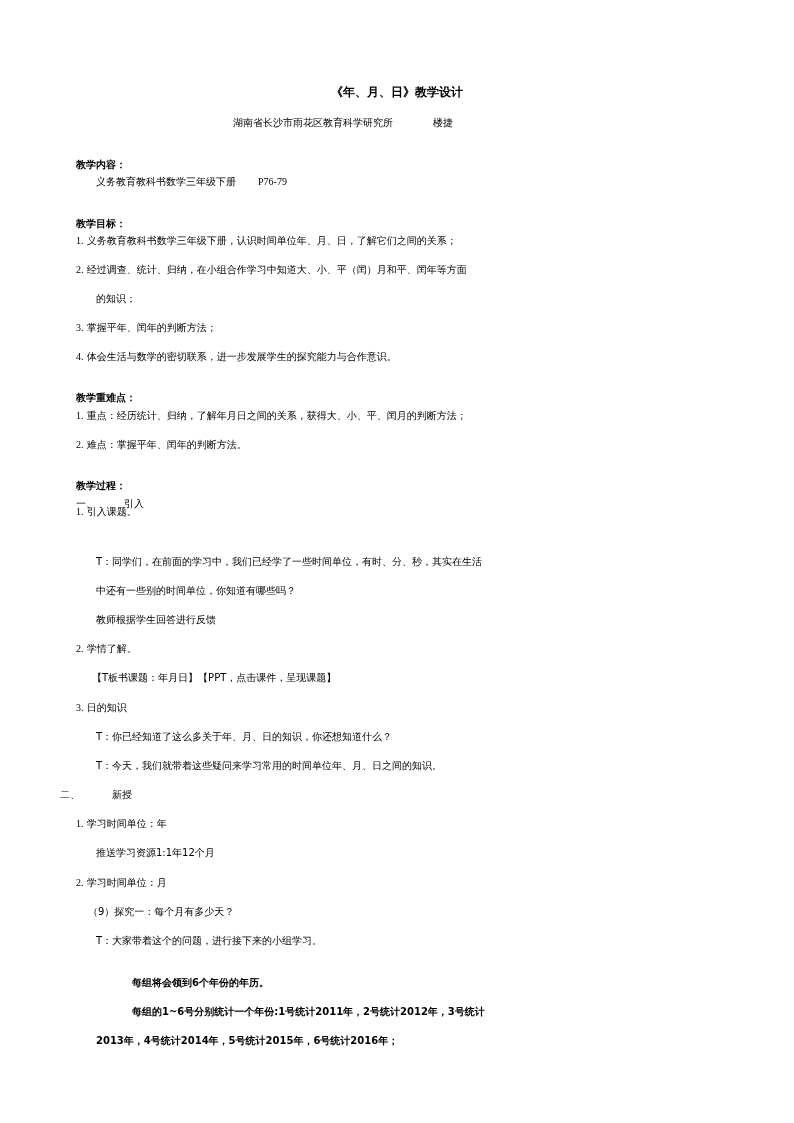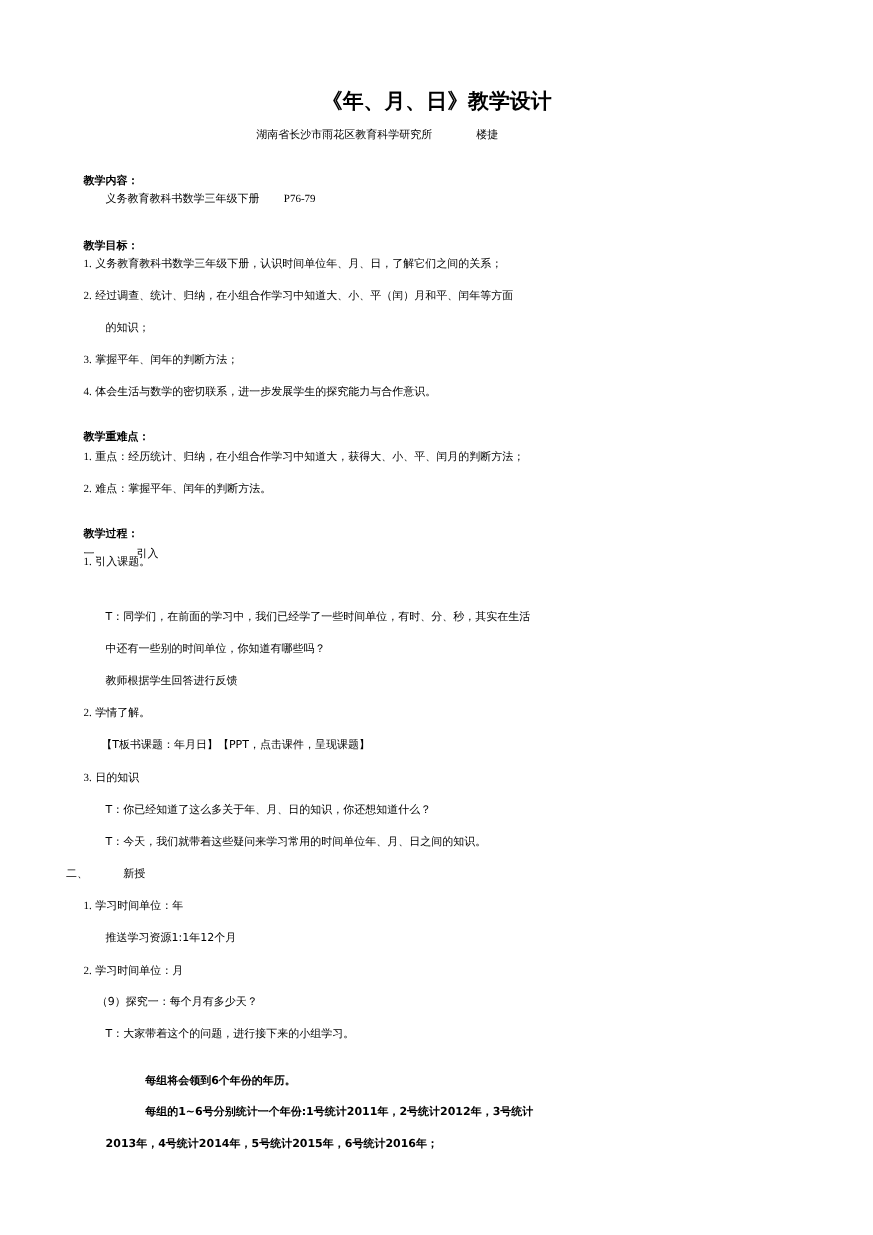--- a/index.html
+++ b/index.html
@@ -1,19 +1,19 @@
 <!DOCTYPE html>
 <html><head>
 <meta charset="utf-8">
 <style>
   html, body { margin: 0; padding: 0; background: #ffffff; }
   body { width: 794px; height: 1123px; position: relative; overflow: hidden;
          font-family: "DejaVu Sans", "Liberation Sans", sans-serif; color: #000; }
   .line { position: absolute; white-space: nowrap; font-size: 10px; line-height: 20px; }
-  .title { font-size: 19px; font-weight: bold; }
+  .title { font-size: 12px; font-weight: bold; }
   .bold { font-weight: bold; margin-top: 12px; }
   .serif { font-family: "Liberation Serif", "DejaVu Serif", serif; }
   .gap { display: inline-block; }
 </style>
 </head>
 <body>
 
 <div>
 
   <div class="line title" style="left:0;width:794px;text-align:center;top:82px;">《年、月、日》教学设计</div>
@@ -37,21 +37,21 @@
   <div class="line" style="left:96px;top:289px;">的知识；</div>
   <div class="line" style="left:76px;top:318px;">
     <span class="serif">3.</span> <span>掌握平年、闰年的判断方法；</span>
   </div>
   <div class="line" style="left:76px;top:347px;">
     <span class="serif">4.</span> <span>体会生活与数学的密切联系，进一步发展学生的探究能力与合作意识。</span>
   </div>
 
   <div class="line bold" style="left:76px;top:376px;">教学重难点：</div>
   <div class="line" style="left:76px;top:406px;">
-    <span class="serif">1.</span> <span>重点：经历统计、归纳，在小组合作学习中知道大，获得大、小、平、闰月的判断方法；</span>
+    <span class="serif">1.</span> <span>重点：经历统计、归纳，了解年月日之间的关系，获得大、小、平、闰月的判断方法；</span>
   </div>
   <div class="line" style="left:76px;top:435px;">
     <span class="serif">2.</span> <span>难点：掌握平年、闰年的判断方法。</span>
   </div>
 
   <div class="line bold" style="left:76px;top:464px;">教学过程：</div>
 
   <div class="line" style="left:76px;top:494px;">
     <span>一、</span><span class="gap" style="width:28px;"></span><span>引入</span>
   </div>

